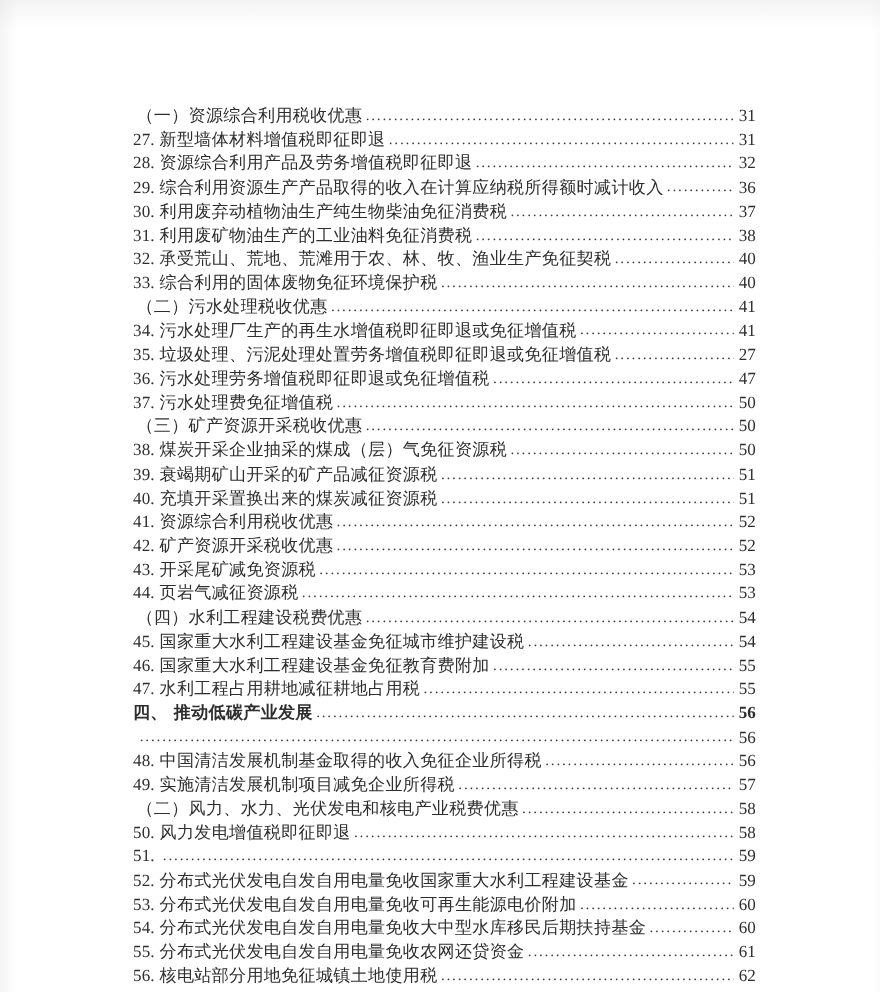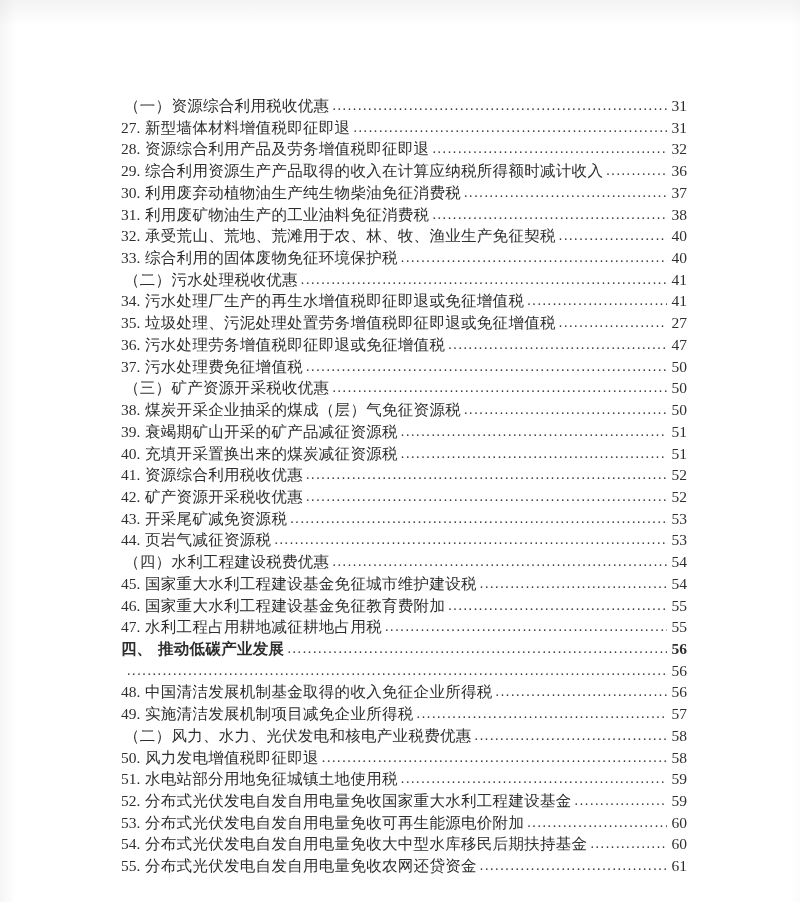--- a/index.html
+++ b/index.html
@@ -254,21 +254,20 @@
     <span class="pagenum">58</span>
   </div>
       <div class="row item">
     <span class="num">50.</span>
     <span class="label">风力发电增值税即征即退</span>
     <span class="dots"></span>
     <span class="pagenum">58</span>
   </div>
       <div class="row item">
     <span class="num">51.</span>
-    <span class="label">水电站部分用地免征城镇土地使用税</span>
     <span class="dots"></span>
     <span class="pagenum">59</span>
   </div>
       <div class="row item">
     <span class="num">52.</span>
     <span class="label">分布式光伏发电自发自用电量免收国家重大水利工程建设基金</span>
     <span class="dots"></span>
     <span class="pagenum">59</span>
   </div>
       <div class="row item">
@@ -282,14 +281,20 @@
     <span class="label">分布式光伏发电自发自用电量免收大中型水库移民后期扶持基金</span>
     <span class="dots"></span>
     <span class="pagenum">60</span>
   </div>
       <div class="row item">
     <span class="num">55.</span>
     <span class="label">分布式光伏发电自发自用电量免收农网还贷资金</span>
     <span class="dots"></span>
     <span class="pagenum">61</span>
   </div>
+      <div class="row item">
+    <span class="num">56.</span>
+    <span class="label">核电站部分用地免征城镇土地使用税</span>
+    <span class="dots"></span>
+    <span class="pagenum">62</span>
+  </div>
     </div>
 </div>
 
 </body></html>

